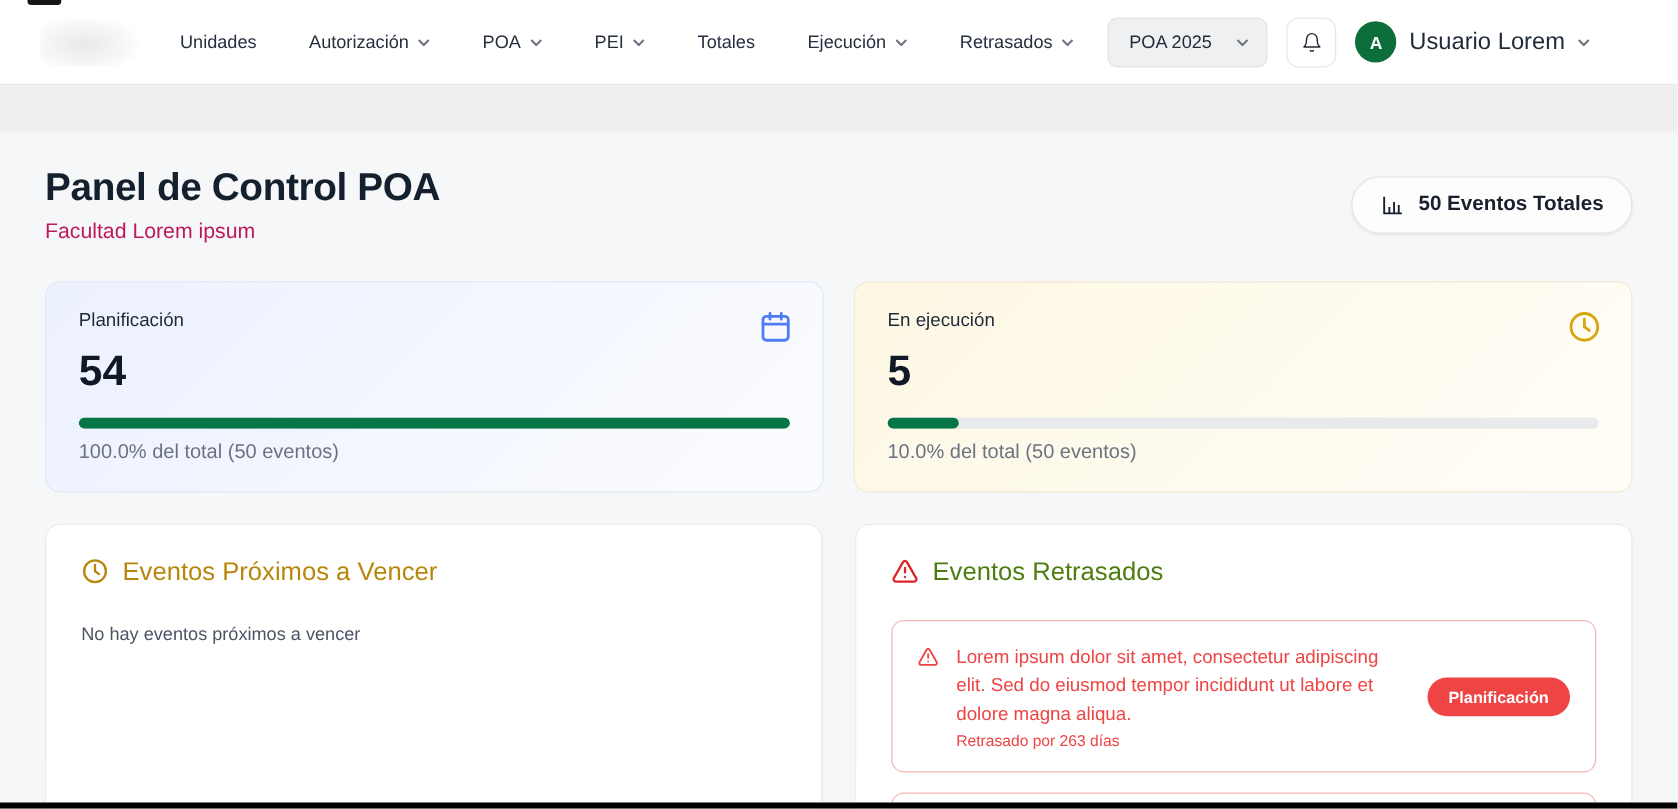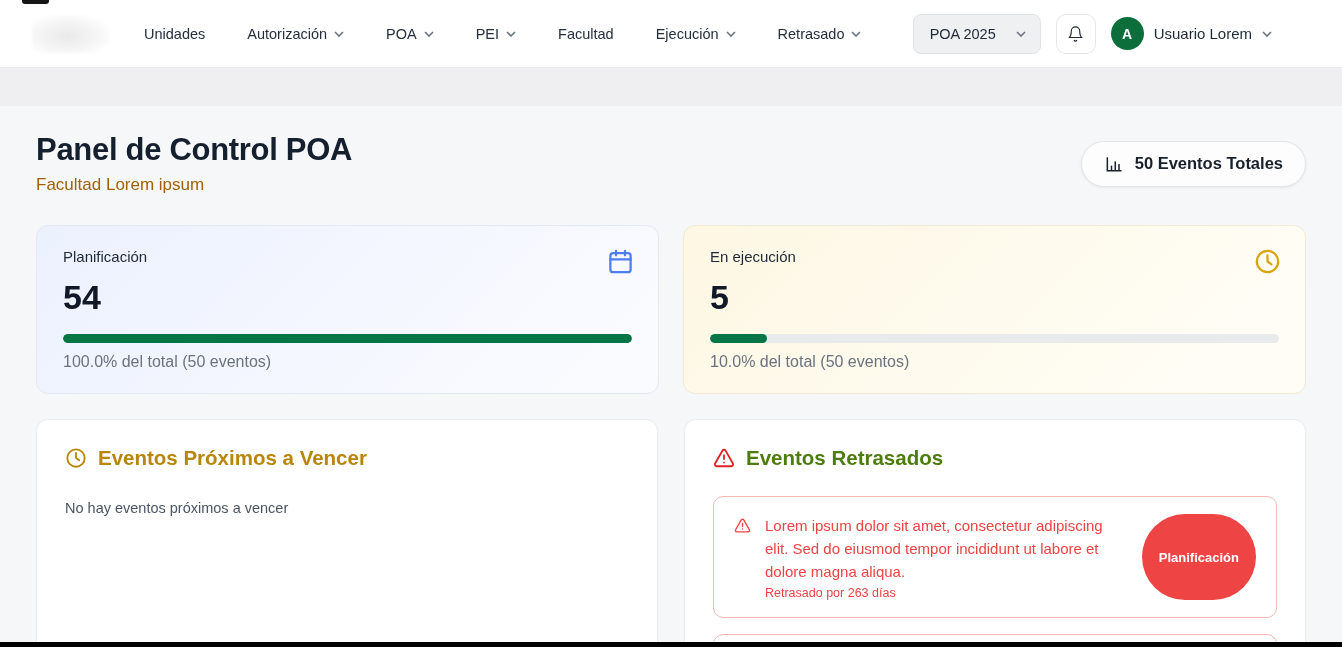--- a/index.html
+++ b/index.html
@@ -41,27 +41,27 @@
     width:40px; height:40px; background:#ffffff; border:1px solid #e5e7ea;
     border-radius:10px; display:flex; align-items:center; justify-content:center; cursor:pointer;
   }
   .bell-btn svg { width:17px; height:18px; stroke:#1f2937; fill:none; stroke-width:1.6; }
   .user-menu { display:flex; align-items:center; gap:10px; cursor:pointer; }
   .avatar {
     width:33px; height:33px; border-radius:50%; background:#0b6e3b;
     color:#ffffff; font-size:14px; font-weight:bold;
     display:flex; align-items:center; justify-content:center;
   }
-  .user-name { font-size:15px; color:#1f2937; }
+  .user-name { font-size:19px; color:#1f2937; }
   
   .band { height:38px; background:#efeff1; }
   .main { padding:26px 28px 0 28px; }
   .page-head { display:flex; align-items:center; justify-content:space-between; padding:0 8px; }
   .page-title { font-size:31px; font-weight:bold; color:#15202f; letter-spacing:-0.3px; }
-  .page-subtitle { font-size:17px; color:#a16207; margin-top:7px; }
+  .page-subtitle { font-size:17px; color:#be185d; margin-top:7px; }
   .totals-btn {
     display:flex; align-items:center; gap:11px;
     background:#fdfdfd; border:1px solid #e3e5e8; border-radius:999px;
     padding:12px 22px; font-size:16.5px; font-weight:bold; color:#17202c;
     box-shadow:0 1px 3px rgba(0,0,0,.07); cursor:pointer; font-family:inherit;
   }
   .totals-btn svg { width:20px; height:20px; stroke:#17202c; fill:none; stroke-width:1.8; }
   
   .stats-row { display:flex; gap:24px; margin-top:30px; padding:0 8px; }
   .stat-card { flex:1; border-radius:12px; padding:22px 26px; position:relative; }
@@ -77,31 +77,31 @@
   .stat-value { font-size:34px; font-weight:bold; color:#111827; margin-top:13px; }
   .progress-track { margin-top:17px; height:9px; border-radius:6px; background:#e8eaec; overflow:hidden; }
   .progress-fill { height:100%; border-radius:6px; background:#067647; }
   .stat-caption { margin-top:10px; font-size:16px; color:#6b7280; }
   
   .panels-row { display:flex; gap:26px; margin-top:25px; padding:0 8px; align-items:flex-start; }
   .panel {
     flex:1; background:#ffffff; border:1px solid #ececee; border-radius:12px;
     padding:26px 28px; min-height:320px; box-shadow:0 1px 2px rgba(0,0,0,.03);
   }
-  .panel-title { display:flex; align-items:center; gap:11px; font-size:20.5px; font-weight:bold; }
+  .panel-title { display:flex; gap:11px; font-size:20.5px; font-weight:normal; }
   .panel-title svg { width:22px; height:22px; fill:none; stroke-width:2; stroke-linecap:round; stroke-linejoin:round; }
   .panel-title.gold { color:#b8860b; }
   .panel-title.gold svg { stroke:#b8860b; }
   .panel-title.red { color:#4d7c0f; }
   .panel-title.red svg { stroke:#dc2626; }
   .empty-msg { margin-top:30px; font-size:14.5px; color:#4b5563; }
   .alert-list { margin-top:26px; display:flex; flex-direction:column; gap:16px; }
   .alert-card {
     border:1px solid #f6b7b7; border-radius:10px; background:#ffffff;
-    padding:17px 20px; display:flex; gap:14px;
+    padding:17px 20px; display:flex; align-items:center; gap:14px;
   }
   .alert-icon { align-self:flex-start; margin-top:3px; flex:0 0 auto; }
   .alert-icon svg { width:17px; height:17px; stroke:#ee4444; fill:none; stroke-width:2; stroke-linecap:round; stroke-linejoin:round; }
   .alert-body { flex:1; min-width:0; }
   .alert-text { font-size:15px; line-height:23px; color:#ee4444; max-width:420px; }
   .alert-delay { font-size:12.5px; color:#ee4444; margin-top:3px; }
   .alert-badge {
     flex:0 0 auto; background:#ef4444; color:#ffffff; font-weight:bold;
     font-size:13px; padding:8px 17px; border-radius:999px; border:none;
     font-family:inherit; cursor:pointer;
@@ -130,30 +130,30 @@
           <path d="M1 1l4 4 4-4"></path>
         </svg>
     </a>
     <a class="nav-item">
       <span>PEI</span>
       <svg class="chev" viewBox="0 0 10 6">
           <path d="M1 1l4 4 4-4"></path>
         </svg>
     </a>
     <a class="nav-item">
-      <span>Facultad</span>
+      <span>Totales</span>
     </a>
     <a class="nav-item">
       <span>Ejecución</span>
       <svg class="chev" viewBox="0 0 10 6">
           <path d="M1 1l4 4 4-4"></path>
         </svg>
     </a>
     <a class="nav-item">
-      <span>Retrasado</span>
+      <span>Retrasados</span>
       <svg class="chev" viewBox="0 0 10 6">
           <path d="M1 1l4 4 4-4"></path>
         </svg>
     </a>
   </nav>
   <div class="header-right">
     <div class="year-select">
       <span>POA 2025</span>
       <svg class="chev" viewBox="0 0 10 6">
           <path d="M1 1l4 4 4-4"></path>

